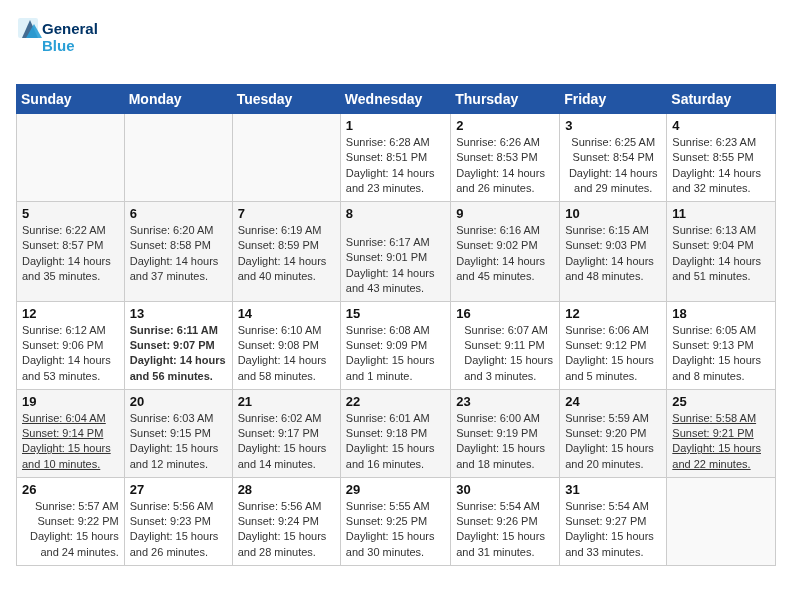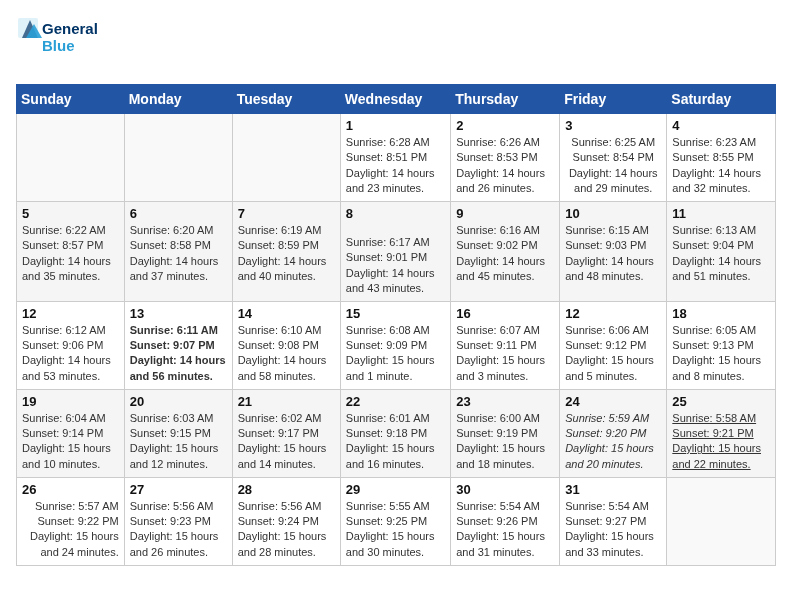--- a/index.html
+++ b/index.html
@@ -214,21 +214,21 @@
         </td>
         <td>
           <div class="day-number">15</div>
           <div class="day-info" style="white-space: pre-line;">Sunrise: 6:08 AM
 Sunset: 9:09 PM
 Daylight: 15 hours
 and 1 minute.</div>
         </td>
         <td>
           <div class="day-number">16</div>
-          <div class="day-info" style="white-space: pre-line;">Sunrise: 6:07 AM
+          <div class="day-info" style="white-space: pre-line; margin-left: 8px;">Sunrise: 6:07 AM
 Sunset: 9:11 PM
 Daylight: 15 hours
 and 3 minutes.</div>
         </td>
         <td>
           <div class="day-number">12</div>
           <div class="day-info" style="white-space: pre-line;">Sunrise: 6:06 AM
 Sunset: 9:12 PM
 Daylight: 15 hours
 and 5 minutes.</div>
@@ -237,21 +237,21 @@
           <div class="day-number">18</div>
           <div class="day-info" style="white-space: pre-line;">Sunrise: 6:05 AM
 Sunset: 9:13 PM
 Daylight: 15 hours
 and 8 minutes.</div>
         </td>
       </tr>
       <tr>
         <td>
           <div class="day-number">19</div>
-          <div class="day-info" style="white-space: pre-line;">Sunrise: 6:04 AM
+          <div class="day-info" style="white-space: pre-line; text-decoration: underline;">Sunrise: 6:04 AM
 Sunset: 9:14 PM
 Daylight: 15 hours
 and 10 minutes.</div>
         </td>
         <td>
           <div class="day-number">20</div>
           <div class="day-info" style="white-space: pre-line;">Sunrise: 6:03 AM
 Sunset: 9:15 PM
 Daylight: 15 hours
 and 12 minutes.</div>
@@ -272,21 +272,21 @@
         </td>
         <td>
           <div class="day-number">23</div>
           <div class="day-info" style="white-space: pre-line;">Sunrise: 6:00 AM
 Sunset: 9:19 PM
 Daylight: 15 hours
 and 18 minutes.</div>
         </td>
         <td>
           <div class="day-number">24</div>
-          <div class="day-info" style="white-space: pre-line; font-style: italic;">Sunrise: 5:59 AM
+          <div class="day-info" style="white-space: pre-line;">Sunrise: 5:59 AM
 Sunset: 9:20 PM
 Daylight: 15 hours
 and 20 minutes.</div>
         </td>
         <td>
           <div class="day-number">25</div>
           <div class="day-info" style="white-space: pre-line; text-decoration: underline;">Sunrise: 5:58 AM
 Sunset: 9:21 PM
 Daylight: 15 hours
 and 22 minutes.</div>

